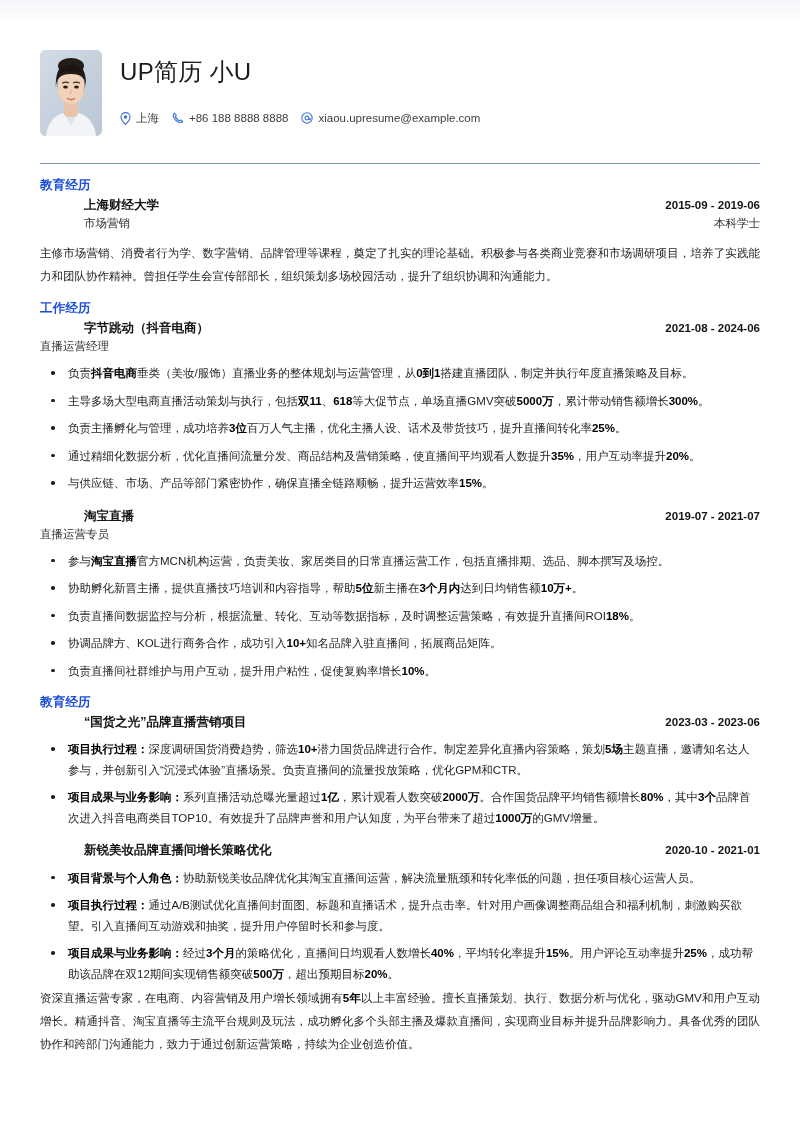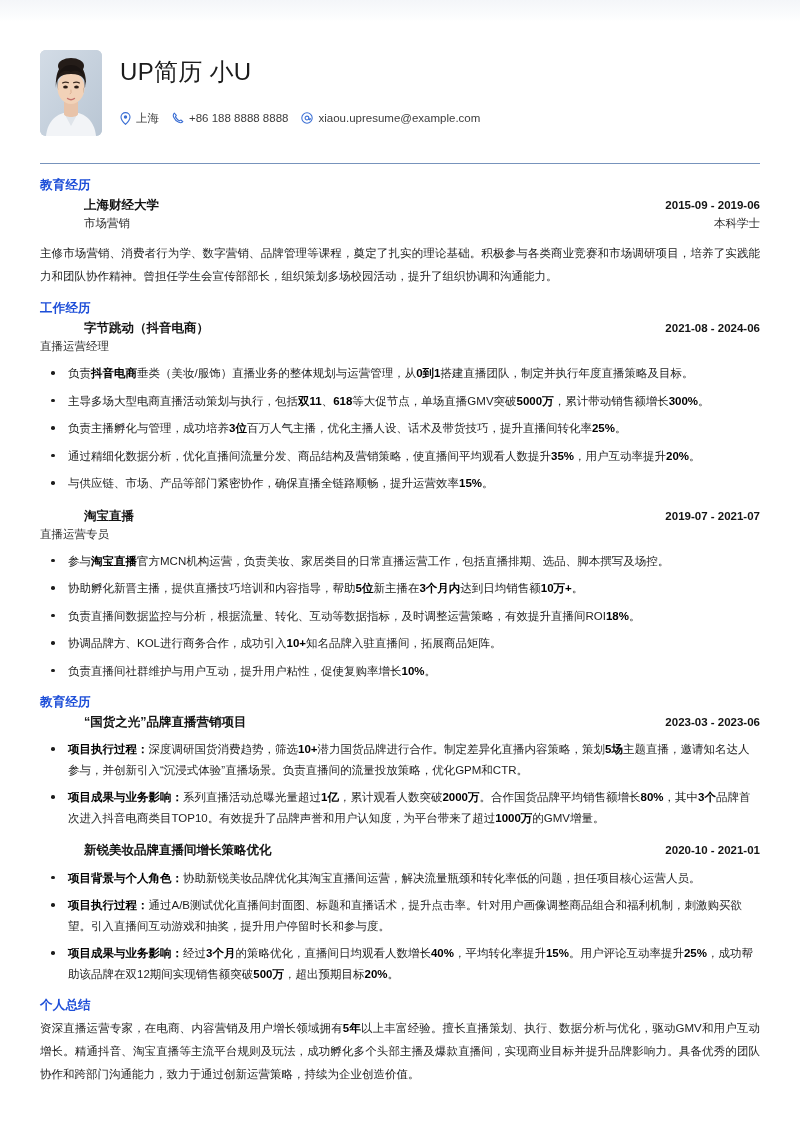--- a/index.html
+++ b/index.html
@@ -317,18 +317,17 @@
         </div>
         <ul class="bullets">
             <li><span class="lbl">项目背景与个人角色：</span>协助新锐美妆品牌优化其淘宝直播间运营，解决流量瓶颈和转化率低的问题，担任项目核心运营人员。</li>
             <li><span class="lbl">项目执行过程：</span>通过A/B测试优化直播间封面图、标题和直播话术，提升点击率。针对用户画像调整商品组合和福利机制，刺激购买欲望。引入直播间互动游戏和抽奖，提升用户停留时长和参与度。</li>
             <li><span class="lbl">项目成果与业务影响：</span>经过<b>3个月</b>的策略优化，直播间日均观看人数增长<b>40%</b>，平均转化率提升<b>15%</b>。用户评论互动率提升<b>25%</b>，成功帮助该品牌在双12期间实现销售额突破<b>500万</b>，超出预期目标<b>20%</b>。</li>
           </ul>
       </div>
     </div>
 
     <div class="section">
-      <div class="section-title">个人总结</div>
       <div class="summary">资深直播运营专家，在电商、内容营销及用户增长领域拥有<b>5年</b>以上丰富经验。擅长直播策划、执行、数据分析与优化，驱动GMV和用户互动增长。精通抖音、淘宝直播等主流平台规则及玩法，成功孵化多个头部主播及爆款直播间，实现商业目标并提升品牌影响力。具备优秀的团队协作和跨部门沟通能力，致力于通过创新运营策略，持续为企业创造价值。</div>
     </div>
 
   </div>
 </div>
 
 </body></html>

